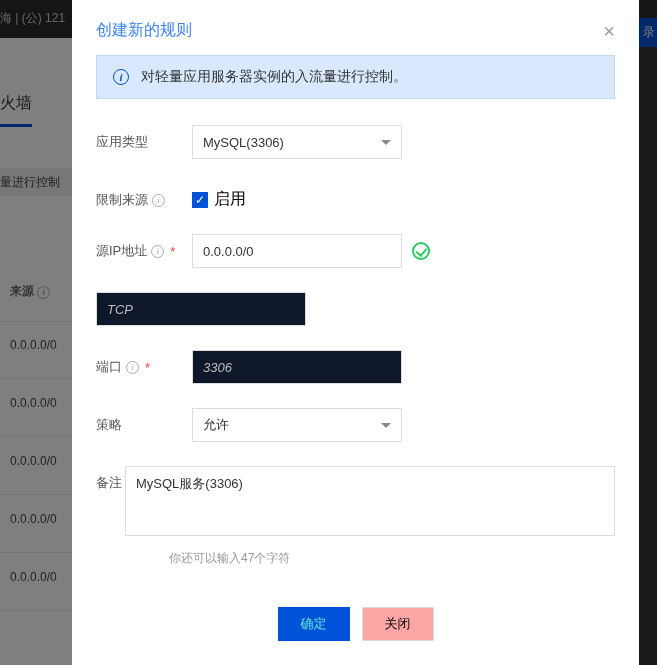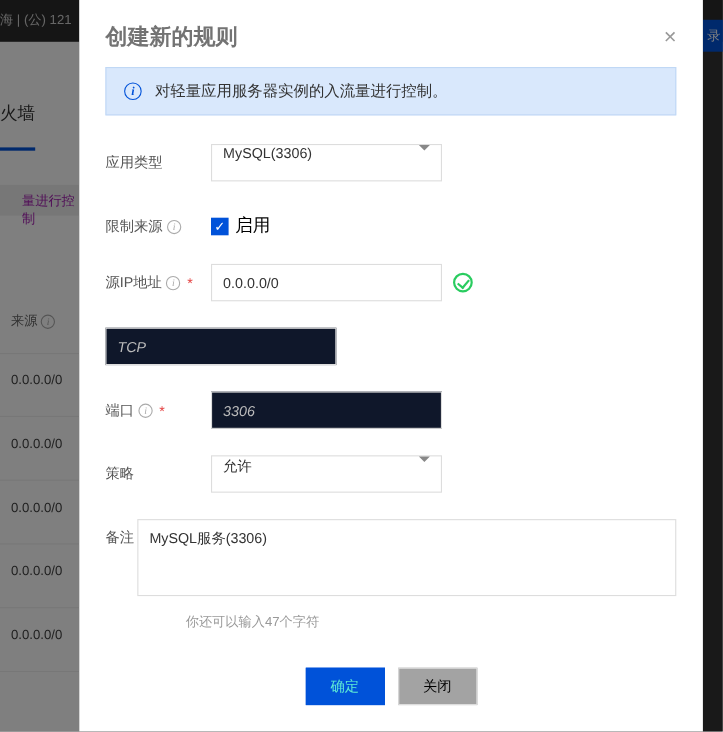--- a/index.html
+++ b/index.html
@@ -30,32 +30,31 @@
       top: 38px; left: 0;
       width: 72px; bottom: 0;
       background: #fff;
     }
     .bg-tab {
       position: absolute;
       top: 55px; left: 0;
       font-size: 16px;
       color: #333;
       border-bottom: 3px solid #0052d9;
-      padding-bottom: 20px;
+      padding-bottom: 10px;
     }
     .bg-subhead {
       position: absolute;
       top: 130px; left: 0;
       width: 72px;
       height: 28px;
       background: #efefef;
       font-size: 12px;
-      color: #a21caf;
+      color: #404040;
       padding-top: 6px;
-      padding-left: 20px;
     }
     .bg-label {
       position: absolute;
       left: 10px;
       font-size: 12px;
       color: #666;
     }
     .bg-cell {
       position: absolute;
       left: 10px;
@@ -88,23 +87,23 @@
       display: flex;
       flex-direction: column;
     }
     .modal-header {
       padding: 20px 24px 14px 24px;
       display: flex;
       justify-content: space-between;
       align-items: center;
     }
     .modal-title {
-      font-size: 20px;
-      font-weight: bold;
-      color: #737373;
+      font-size: 16px;
+      font-weight: normal;
+      color: #3b82f6;
     }
     .close-x {
       font-size: 20px;
       color: #999;
       cursor: pointer;
       line-height: 1;
     }
     .modal-body {
       padding: 0 24px;
       flex: 1;
@@ -164,21 +163,21 @@
     }
     .req { color: #e54545; margin-left: 2px; }
     .form-control {
       flex: 1;
       max-width: 210px;
     }
     .select-box {
       border: 1px solid #ddd;
       height: 34px;
       display: flex;
-      align-items: flex-start;
+      align-items: center;
       justify-content: space-between;
       padding: 0 10px;
       font-size: 13px;
       color: #333;
       cursor: pointer;
     }
     .chevron {
       width: 0; height: 0;
       border-left: 5px solid transparent;
       border-right: 5px solid transparent;
@@ -255,40 +254,40 @@
       display: flex;
       justify-content: center;
       gap: 12px;
     }
     .btn {
       height: 34px;
       padding: 0 22px;
       font-size: 13px;
       cursor: pointer;
       border: 1px solid #ddd;
-      background: #a3a3a3;
+      background: #fca5a5;
     }
     .btn-primary {
       background: #0052d9;
       color: #5eead4;
       border-color: #0052d9;
     }
   </style>
 </head>
 <body>
 
 <div class="backdrop">
   <div class="bg-header">
     <span>海 | (公) 121</span>
   </div>
   <div class="login-btn">录</div>
   <div class="bg-left">
     <div class="bg-tab">火墙</div>
     <div class="bg-subhead">量进行控制</div>
-    <div class="bg-label" style="top:245px;">
+    <div class="bg-label" style="top:245px;font-weight:bold;">
       <span>来源</span>
       <span class="help-icon">i</span>
     </div>
     <div class="bg-row-border" style="top:283px;"></div>
     <div class="bg-cell" style="top:300px;">0.0.0.0/0</div>
     <div class="bg-row-border" style="top:340px;"></div>
     <div class="bg-cell" style="top:358px;">0.0.0.0/0</div>
     <div class="bg-row-border" style="top:398px;"></div>
     <div class="bg-cell" style="top:416px;">0.0.0.0/0</div>
     <div class="bg-row-border" style="top:456px;"></div>

